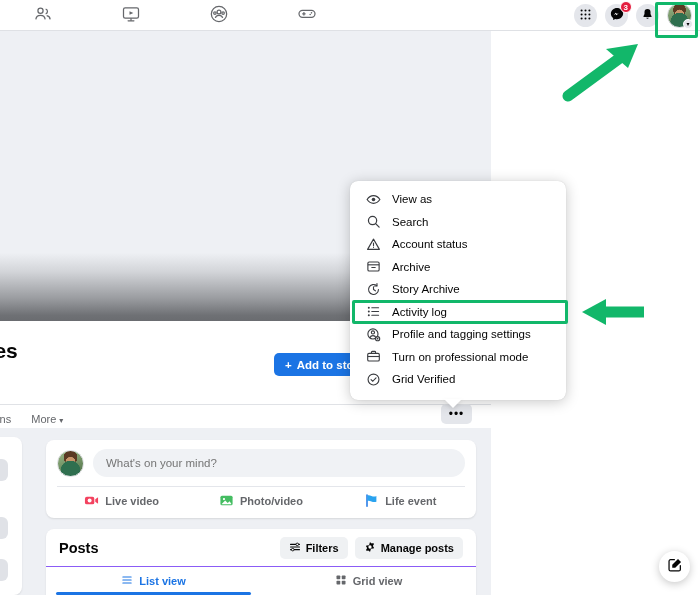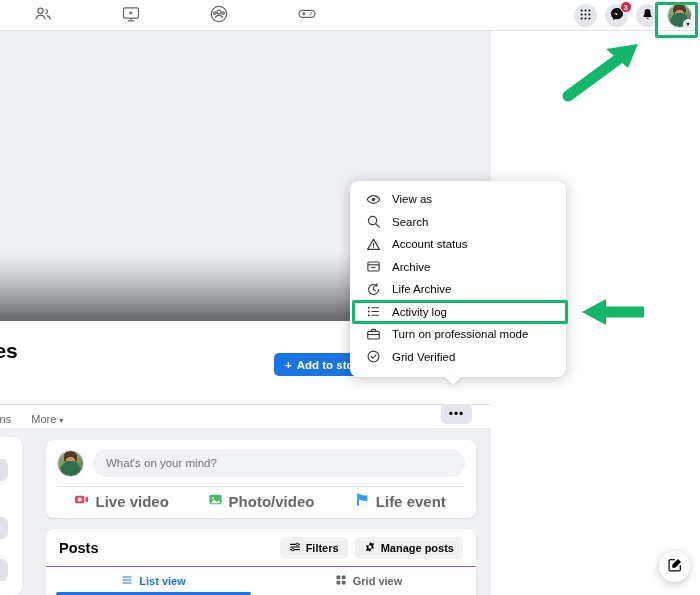--- a/index.html
+++ b/index.html
@@ -138,21 +138,21 @@
   }
   .composer-input {
     flex: 1; height: 28px; border-radius: 16px; background: #f0f2f5;
     border: none; outline: none; padding: 4px 13px;
     font-family: "Liberation Sans", sans-serif; font-size: 11.5px; color: #65676b;
   }
   .composer-divider { height: 1px; background: #e4e6eb; margin: 9px 11px 0 11px; }
   .composer-actions { display: flex; align-items: center; height: 28px; padding: 0 6px; }
   .c-action {
     flex: 1; display: flex; align-items: center; justify-content: center; gap: 6px;
-    font-size: 15px; color: #65676b; font-weight: bold; cursor: pointer;
+    font-size: 11px; color: #65676b; font-weight: bold; cursor: pointer;
   }
 
   
   .posts-card {
     position: absolute; left: 46px; top: 529px; width: 430px; height: 66px;
     background: #fff; border-radius: 8px 8px 0 0; box-shadow: 0 1px 2px rgba(0,0,0,0.10);
   }
   .posts-head {
     height: 37px; display: flex; align-items: center; padding: 16px 13px;
   }
@@ -392,41 +392,53 @@
     </div>
 
     <div class="menu-item">
       <span class="mi-icon">
         <svg width="15" height="15" viewBox="0 0 16 16" fill="none" stroke="#3a3c40" stroke-width="1.2" stroke-linecap="round">
           <path d="M13.3 8a5.3 5.3 0 1 1-1.8-4"></path>
           <polyline points="11.7,1.6 11.7,4.3 9,4.3"></polyline>
           <polyline points="8,5 8,8 10,9.4"></polyline>
         </svg>
       </span>
-      <span>Life Archive</span>
+      <span>Story Archive</span>
     </div>
 
     <div class="menu-item">
       <span class="mi-icon">
         <svg width="15" height="15" viewBox="0 0 16 16">
           <g fill="#3a3c40">
             <circle cx="3" cy="4" r="1.05"></circle>
               <circle cx="3" cy="8" r="1.05"></circle>
               <circle cx="3" cy="12" r="1.05"></circle>
           </g>
           <g stroke="#3a3c40" stroke-width="1.25" stroke-linecap="round">
             <line x1="6.2" y1="4" x2="13.4" y2="4"></line>
             <line x1="6.2" y1="8" x2="13.4" y2="8"></line>
             <line x1="6.2" y1="12" x2="13.4" y2="12"></line>
           </g>
         </svg>
       </span>
       <span>Activity log</span>
     </div>
 
+    <div class="menu-item">
+      <span class="mi-icon">
+        <svg width="15" height="15" viewBox="0 0 16 16" fill="none" stroke="#3a3c40" stroke-width="1.2">
+          <circle cx="7.4" cy="7.4" r="5.4"></circle>
+          <circle cx="7.4" cy="5.8" r="1.7"></circle>
+          <path d="M4.2 11.5a3.4 3.4 0 0 1 6.4 0"></path>
+          <circle cx="12.4" cy="12.4" r="2.2" fill="#fff"></circle>
+          <circle cx="12.4" cy="12.4" r="0.9" fill="#3a3c40" stroke="none"></circle>
+        </svg>
+      </span>
+      <span>Profile and tagging settings</span>
+    </div>
 
     <div class="menu-item">
       <span class="mi-icon">
         <svg width="15" height="15" viewBox="0 0 16 16" fill="none" stroke="#3a3c40" stroke-width="1.2">
           <rect x="1.8" y="4.6" width="12.4" height="8.2" rx="1.4"></rect>
           <path d="M5.8 4.6V3.4c0-.5.4-.9.9-.9h2.6c.5 0 .9.4.9.9v1.2"></path>
           <line x1="1.8" y1="8" x2="14.2" y2="8"></line>
         </svg>
       </span>
       <span>Turn on professional mode</span>

